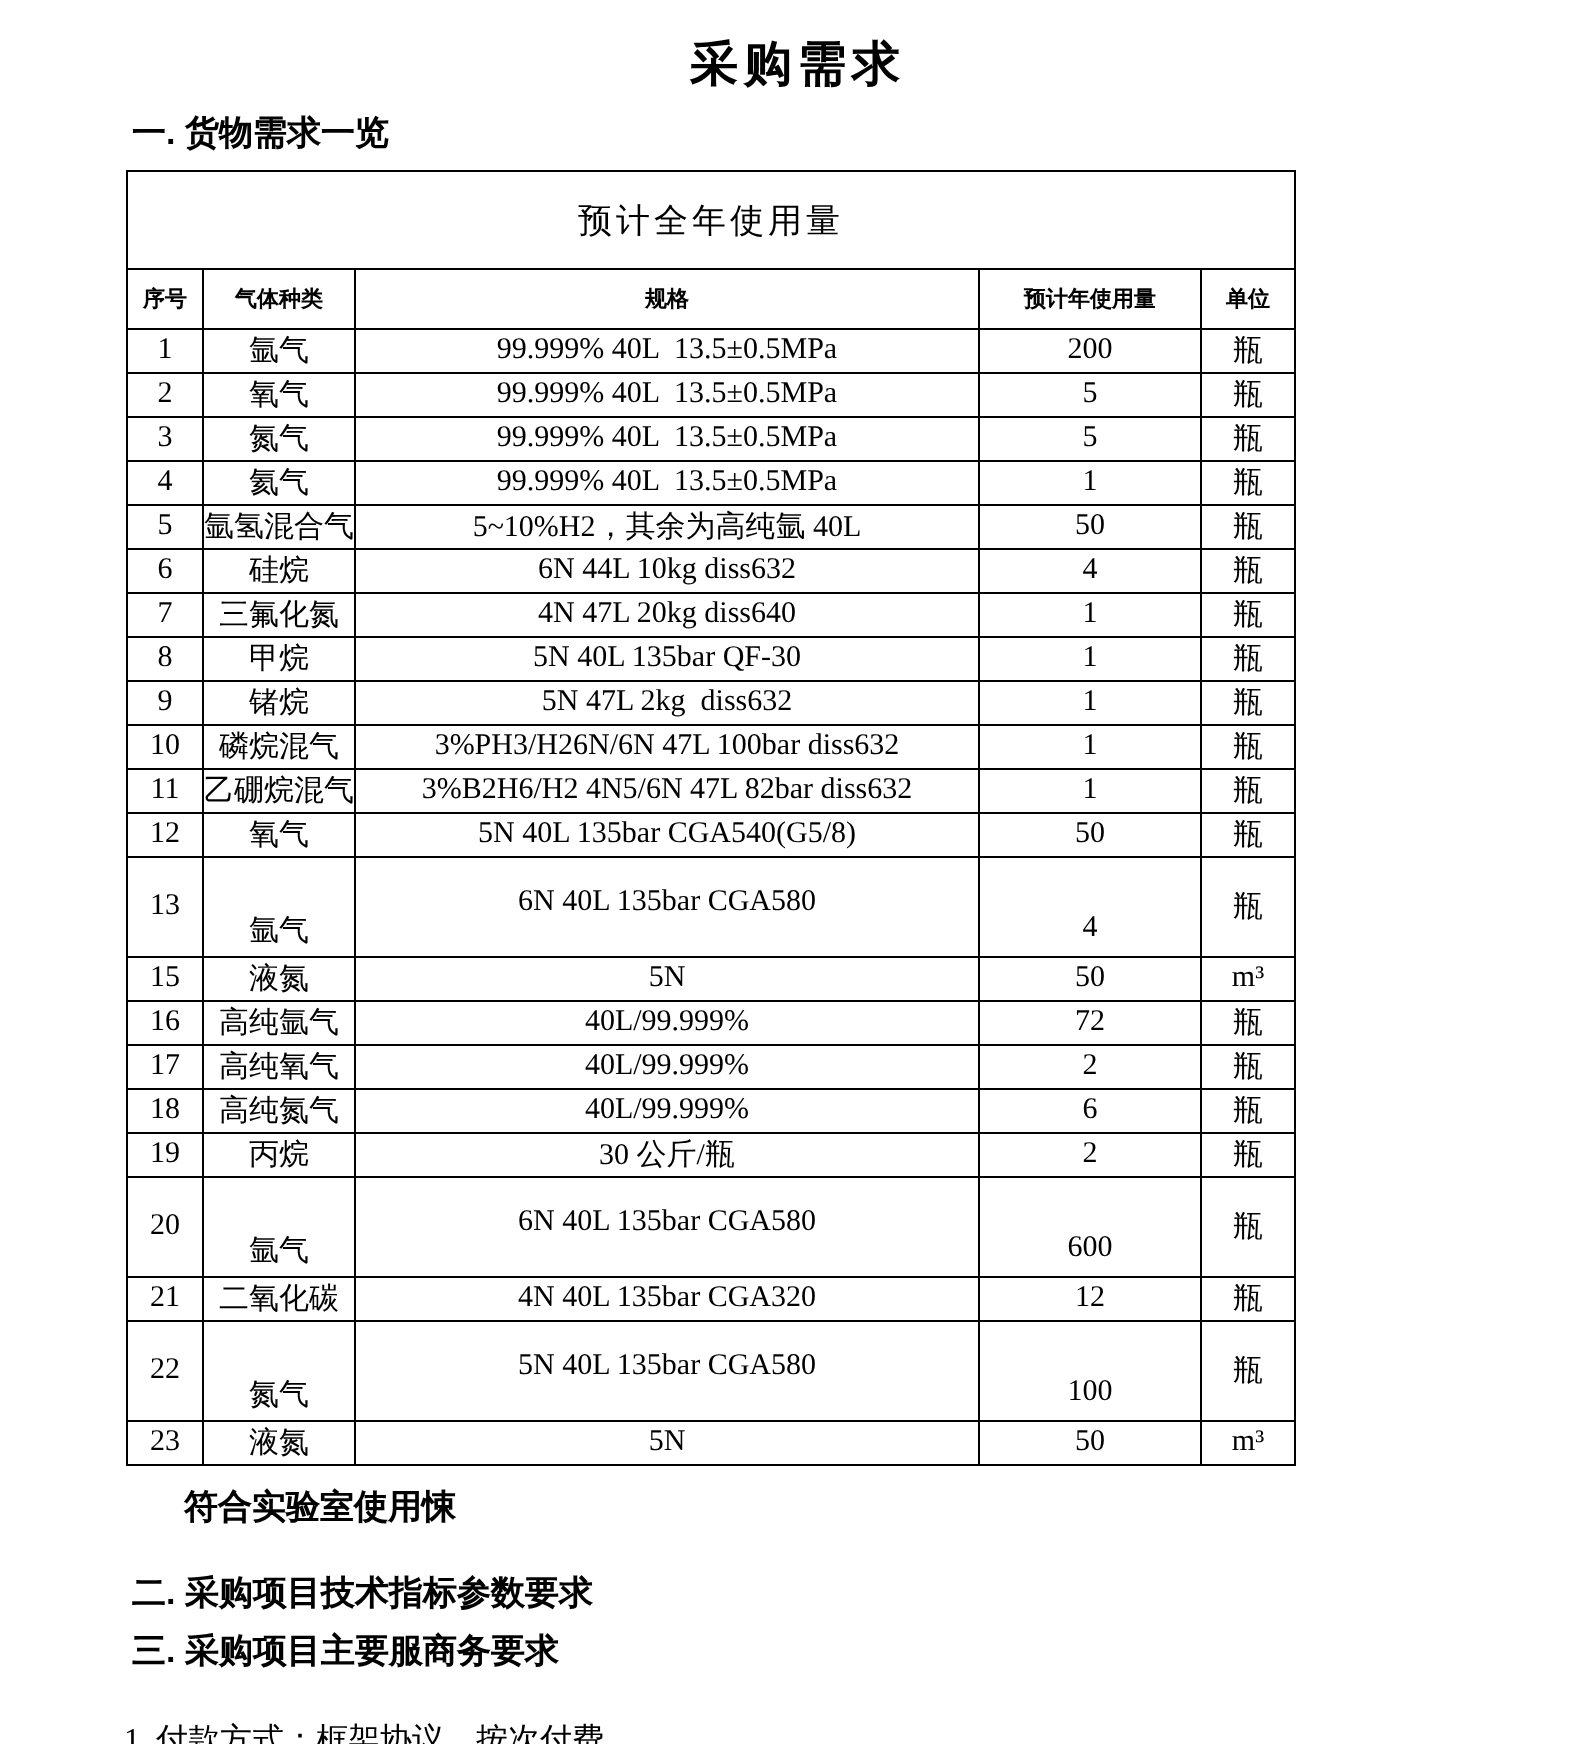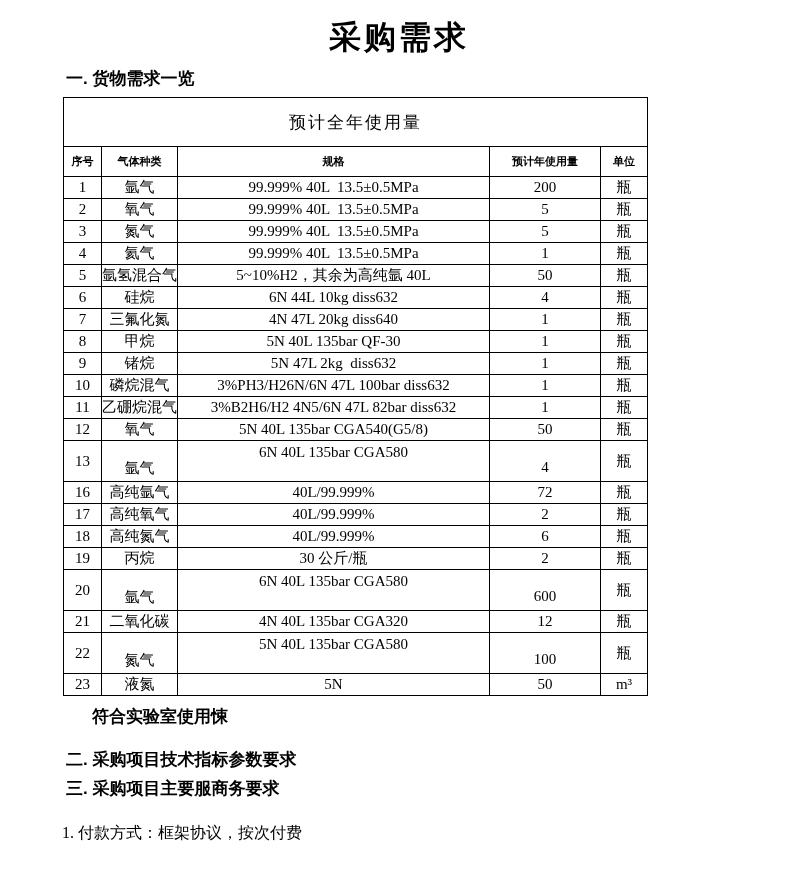--- a/index.html
+++ b/index.html
@@ -9,21 +9,21 @@
     color: #000000;
   }
   body {
     width: 798px;
     height: 872px;
     overflow: hidden;
     font-family: "Liberation Serif", "DejaVu Serif", serif;
   }
   .title {
     text-align: center;
-    font-size: 32px;
+    font-size: 24px;
     font-weight: bold;
     margin: 16px 0 0 0;
     letter-spacing: 3px;
     font-family: "Liberation Serif", "DejaVu Serif", serif;
   }
   .heading {
     font-family: "Liberation Sans", "DejaVu Sans", sans-serif;
     font-weight: bold;
     font-size: 17px;
     line-height: 17px;
@@ -63,21 +63,21 @@
     font-weight: bold;
   }
   .gas td {
     height: 21px;
     font-size: 15px;
     white-space: pre-wrap;
     vertical-align: middle;
     font-family: "Liberation Serif", "DejaVu Serif", serif;
   }
   tr.tall td { height: 35px; }
-  tr.tall td.c-spec { vertical-align: top; padding-top: 3px; }
+  tr.tall td.c-spec { vertical-align: top; padding-top: 14px; }
   tr.tall td.c-gas { vertical-align: bottom; padding-bottom: 3px; }
   tr.tall td.c-qty { vertical-align: bottom; padding-bottom: 5px; }
 </style>
 </head>
 <body>
 
 <div class="page">
 
   <h1 class="title">采购需求</h1>
 
@@ -189,20 +189,27 @@
           <td class="c-unit">瓶</td>
         </tr>
         <tr class="tall">
           <td class="c-no">13</td>
           <td class="c-gas">氩气</td>
           <td class="c-spec">6N 40L 135bar CGA580</td>
           <td class="c-qty">4</td>
           <td class="c-unit">瓶</td>
         </tr>
         <tr>
+          <td class="c-no">15</td>
+          <td class="c-gas">液氮</td>
+          <td class="c-spec">5N</td>
+          <td class="c-qty">50</td>
+          <td class="c-unit">m³</td>
+        </tr>
+        <tr>
           <td class="c-no">16</td>
           <td class="c-gas">高纯氩气</td>
           <td class="c-spec">40L/99.999%</td>
           <td class="c-qty">72</td>
           <td class="c-unit">瓶</td>
         </tr>
         <tr>
           <td class="c-no">17</td>
           <td class="c-gas">高纯氧气</td>
           <td class="c-spec">40L/99.999%</td>

